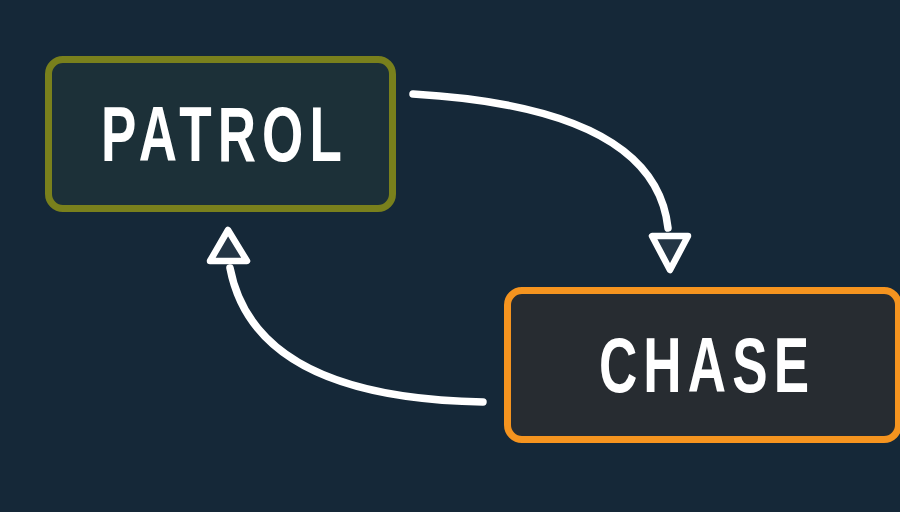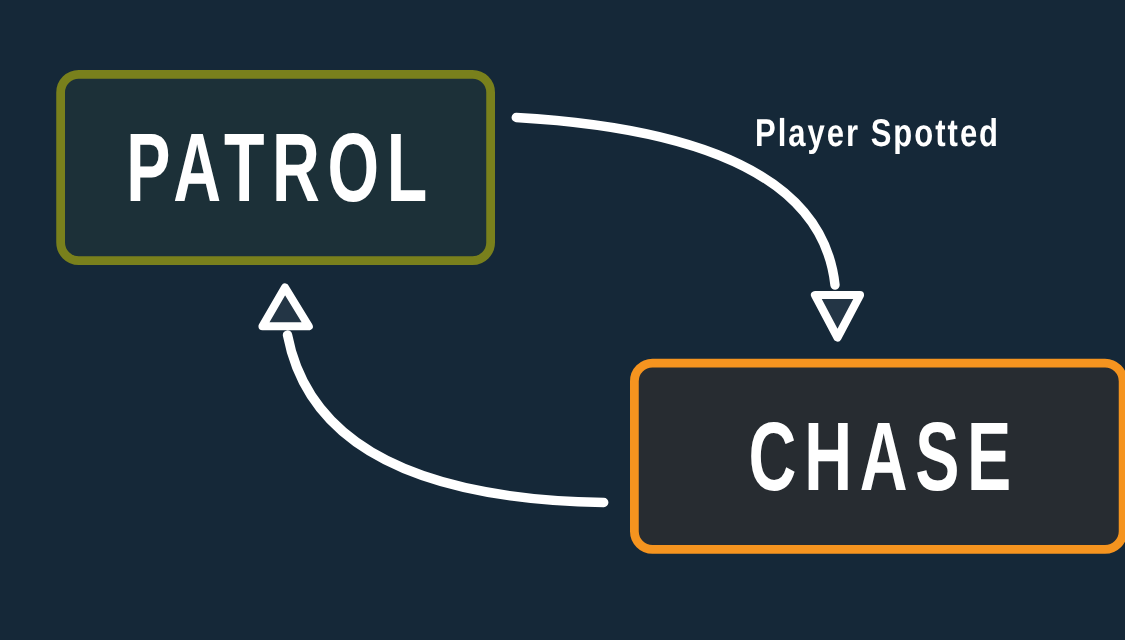--- a/index.html
+++ b/index.html
@@ -102,18 +102,15 @@
   </svg>
 
   <div class="node node-patrol" style="border-color: rgb(121, 128, 28); background-color: rgb(28, 48, 56);">
     <span class="node-label" style="color: rgb(255, 255, 255);">PATROL</span>
   </div>
 
   <div class="node node-chase" style="border-color: rgb(245, 148, 31); background-color: rgb(39, 44, 49);">
     <span class="node-label" style="color: rgb(255, 255, 255);">CHASE</span>
   </div>
 
-  <div class="edge-label label-spotted">
-    <span class="condensed" style="color: rgb(255, 255, 255);">Player Spotted</span>
-  </div>
 
 
 </div>
 
 </body></html>

